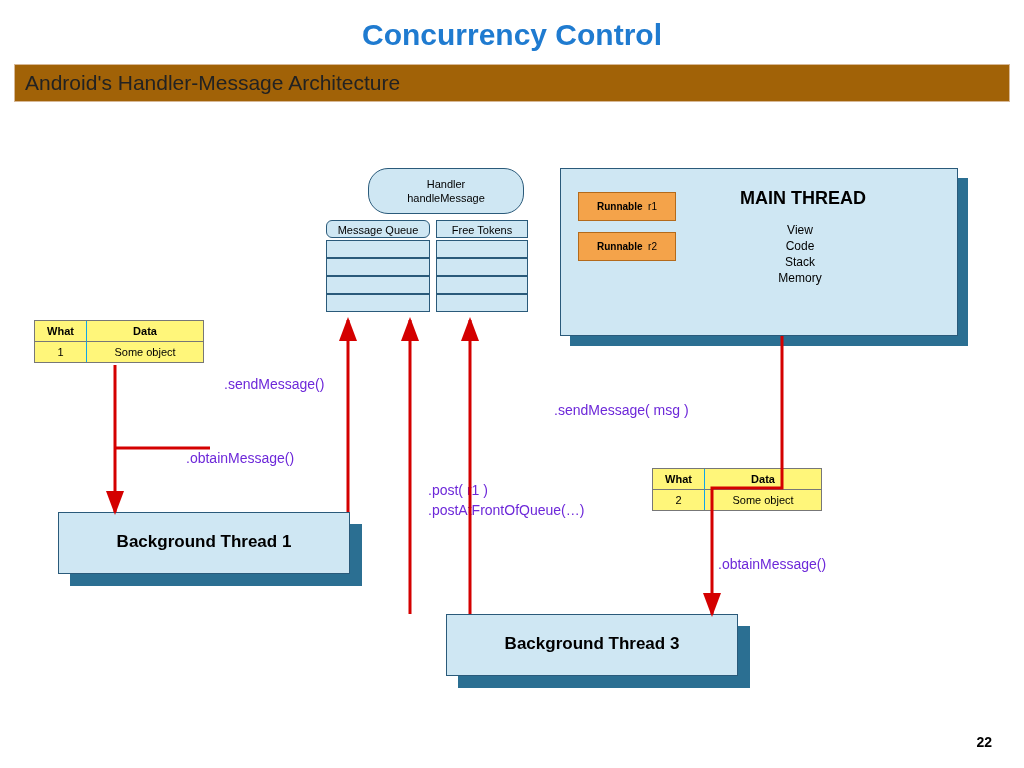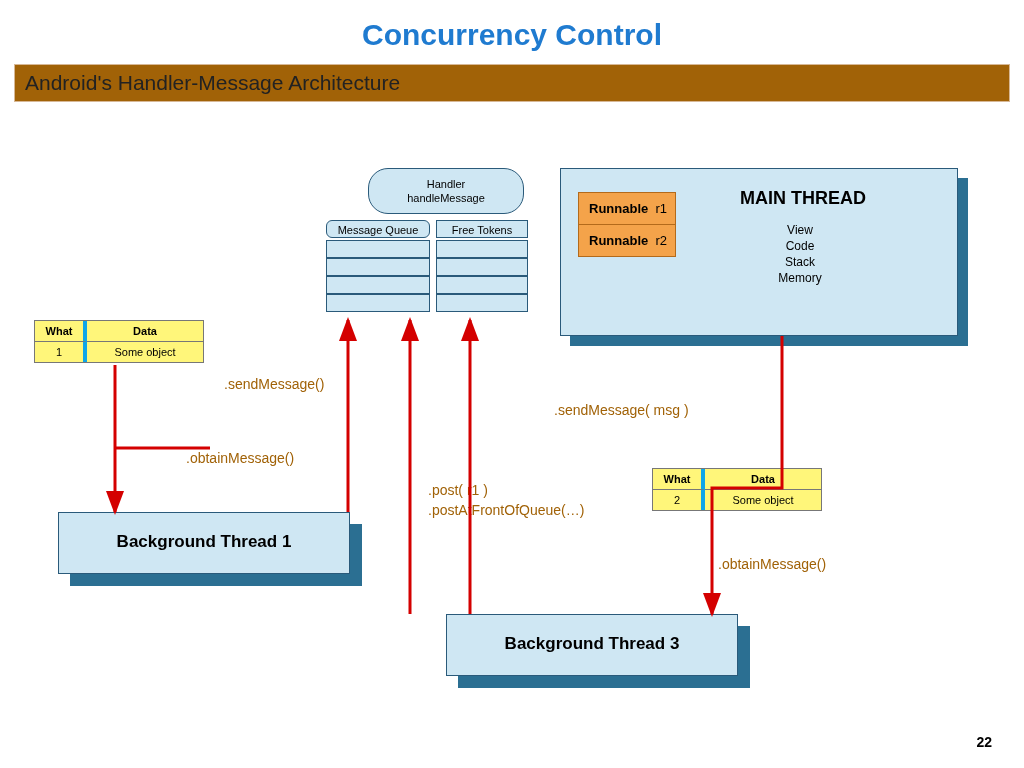--- a/index.html
+++ b/index.html
@@ -10,39 +10,39 @@
   .box { position: absolute; border: 1px solid #2a5a7a; background: #cfe7f3; text-align: center; }
   .handler-box { left: 368px; top: 168px; width: 156px; height: 46px; border-radius: 20px; font-size: 11px; padding-top: 8px; line-height: 14px; }
   .label-small { position: absolute; font-size: 11px; text-align: center; background: #cfe7f3; border: 1px solid #2a5a7a; }
   .msgq-label { left: 326px; top: 220px; width: 104px; height: 18px; line-height: 18px; border-radius: 6px; }
   .tok-label { left: 436px; top: 220px; width: 92px; height: 18px; line-height: 18px; }
   .queue-row { position: absolute; border: 1px solid #2a5a7a; background: #cfe7f3; }
   .main-shadow { position: absolute; left: 570px; top: 178px; width: 398px; height: 168px; background: #2b6f92; }
   .main-thread { position: absolute; left: 560px; top: 168px; width: 398px; height: 168px; background: #cfe7f3; border: 1px solid #2a5a7a; }
   .main-title { position: absolute; left: 740px; top: 188px; font-size: 18px; font-weight: bold; }
   .main-list { position: absolute; left: 770px; top: 222px; font-size: 12px; text-align: center; line-height: 16px; width: 60px; }
-  .runnable { position: absolute; background: #f4a34a; border: 1px solid #b36a1b; font-size: 13px; text-align: center; padding: 8px 10px; }
+  .runnable { position: absolute; background: #f4a34a; border: 1px solid #b36a1b; font-size: 10px; text-align: center; padding: 8px 10px; }
   .r1 { left: 578px; top: 192px; width: 98px; }
-  .r2 { left: 578px; top: 224px; width: 98px; }
+  .r2 { left: 578px; top: 232px; width: 98px; }
   .yellow-table { position: absolute; border: 1px solid #777; font-size: 11px; }
   .yellow-table .th { background: #fff67a; border-bottom: 1px solid #777; text-align: center; padding: 4px 0; font-weight: bold; }
   .yellow-table .td { background: #fff67a; text-align: center; padding: 4px 0; }
-  .yellow-table .left { border-right: 4px solid #0ea5e9; }
+  .yellow-table .left { border-right: 1px solid #0ea5e9; }
   .yt1 { left: 34px; top: 320px; width: 170px; }
   .yt2 { left: 652px; top: 468px; width: 170px; }
   .yt-row { display: flex; }
   .yt-c1 { width: 52px; }
   .yt-c2 { flex: 1; }
   .bg-shadow { position: absolute; background: #2b6f92; }
   .bgshadow1 { left: 70px; top: 524px; width: 292px; height: 62px; }
   .bgshadow2 { left: 458px; top: 626px; width: 292px; height: 62px; }
   .bg-thread { position: absolute; background: #cfe7f3; border: 1px solid #2a5a7a; text-align: center; font-size: 17px; font-weight: bold; line-height: 58px; }
   .bg1 { left: 58px; top: 512px; width: 292px; height: 62px; }
   .bg2 { left: 446px; top: 614px; width: 292px; height: 62px; }
-  .call-label { position: absolute; font-size: 14px; color: #a16207; }
+  .call-label { position: absolute; font-size: 14px; color: #6d28d9; }
   svg.arrows { position: absolute; left: 0; top: 0; }
 </style>
 </head>
 <body>
 
 <div class="title">Concurrency Control</div>
 <div class="subtitle-bar">Android's   Handler-Message  Architecture</div>
 <div class="pagenum">22</div>
 
 <div class="box handler-box">

